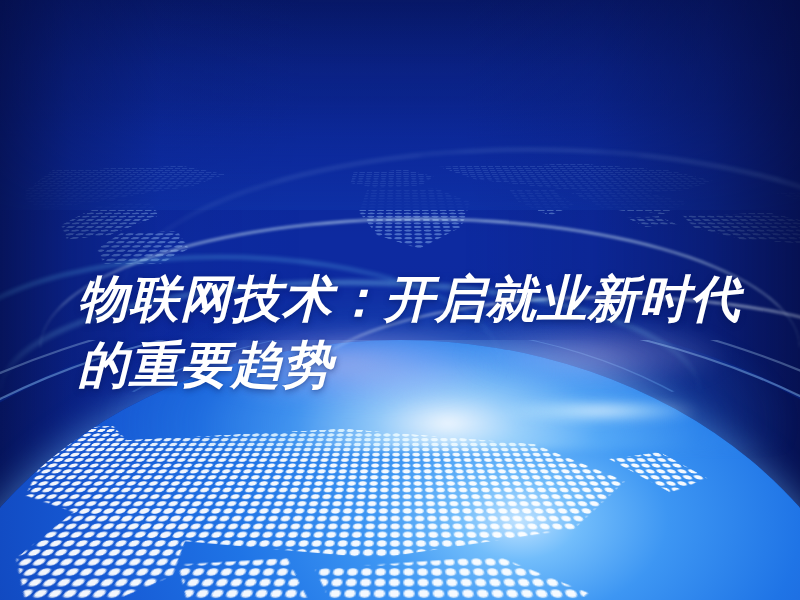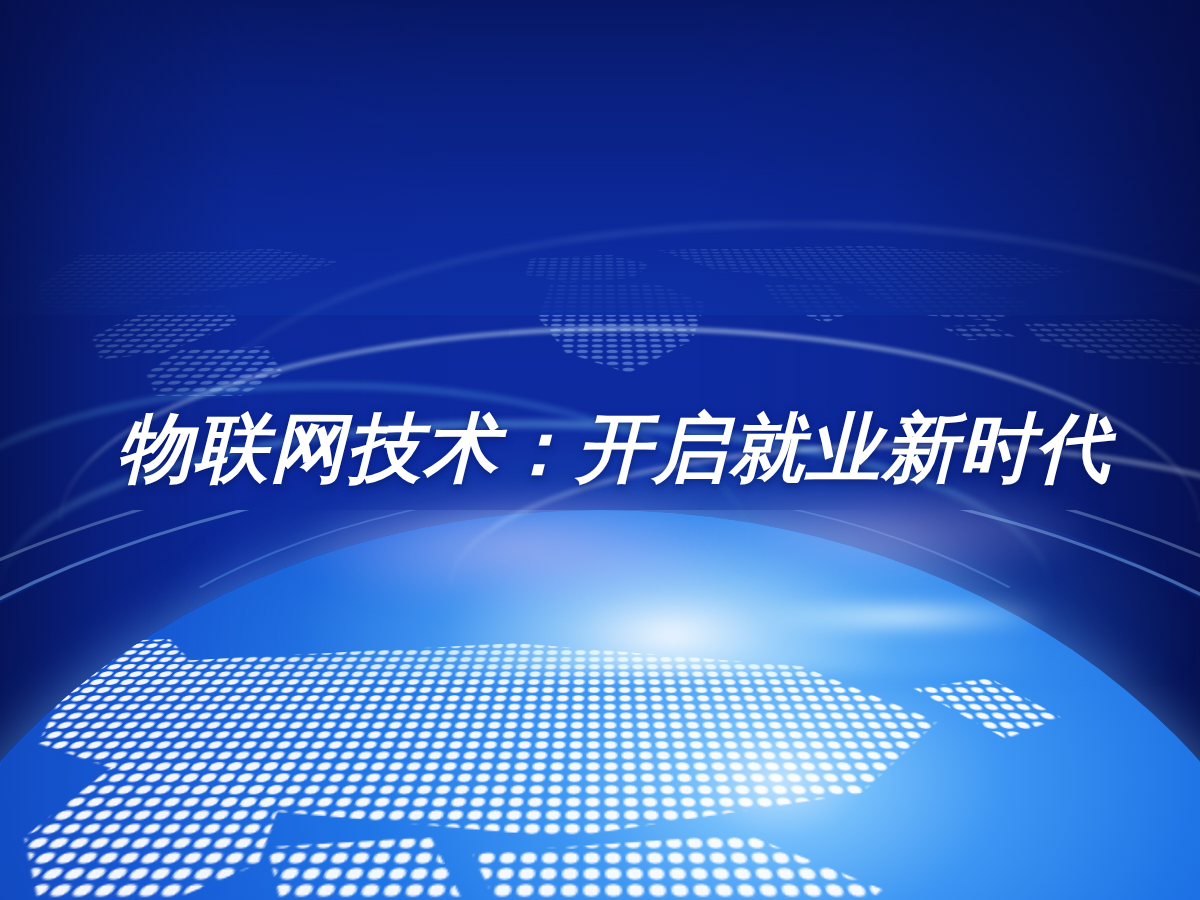--- a/index.html
+++ b/index.html
@@ -393,15 +393,16 @@
   <div class="tint-pink2"></div>
   <div class="streak streak-c"></div>
   <div class="streak streak-a"></div>
   <div class="streak streak-e"></div>
   <div class="streak streak-b"></div>
   <div class="streak streak-d"></div>
   <div class="hot-core"></div>
 
   <div class="title-block">
     <div class="title-line">物联网技术：开启就业新时代</div>
+    <div class="title-line">的重要趋势</div>
   </div>
 
 </div>
 
 </body></html>

